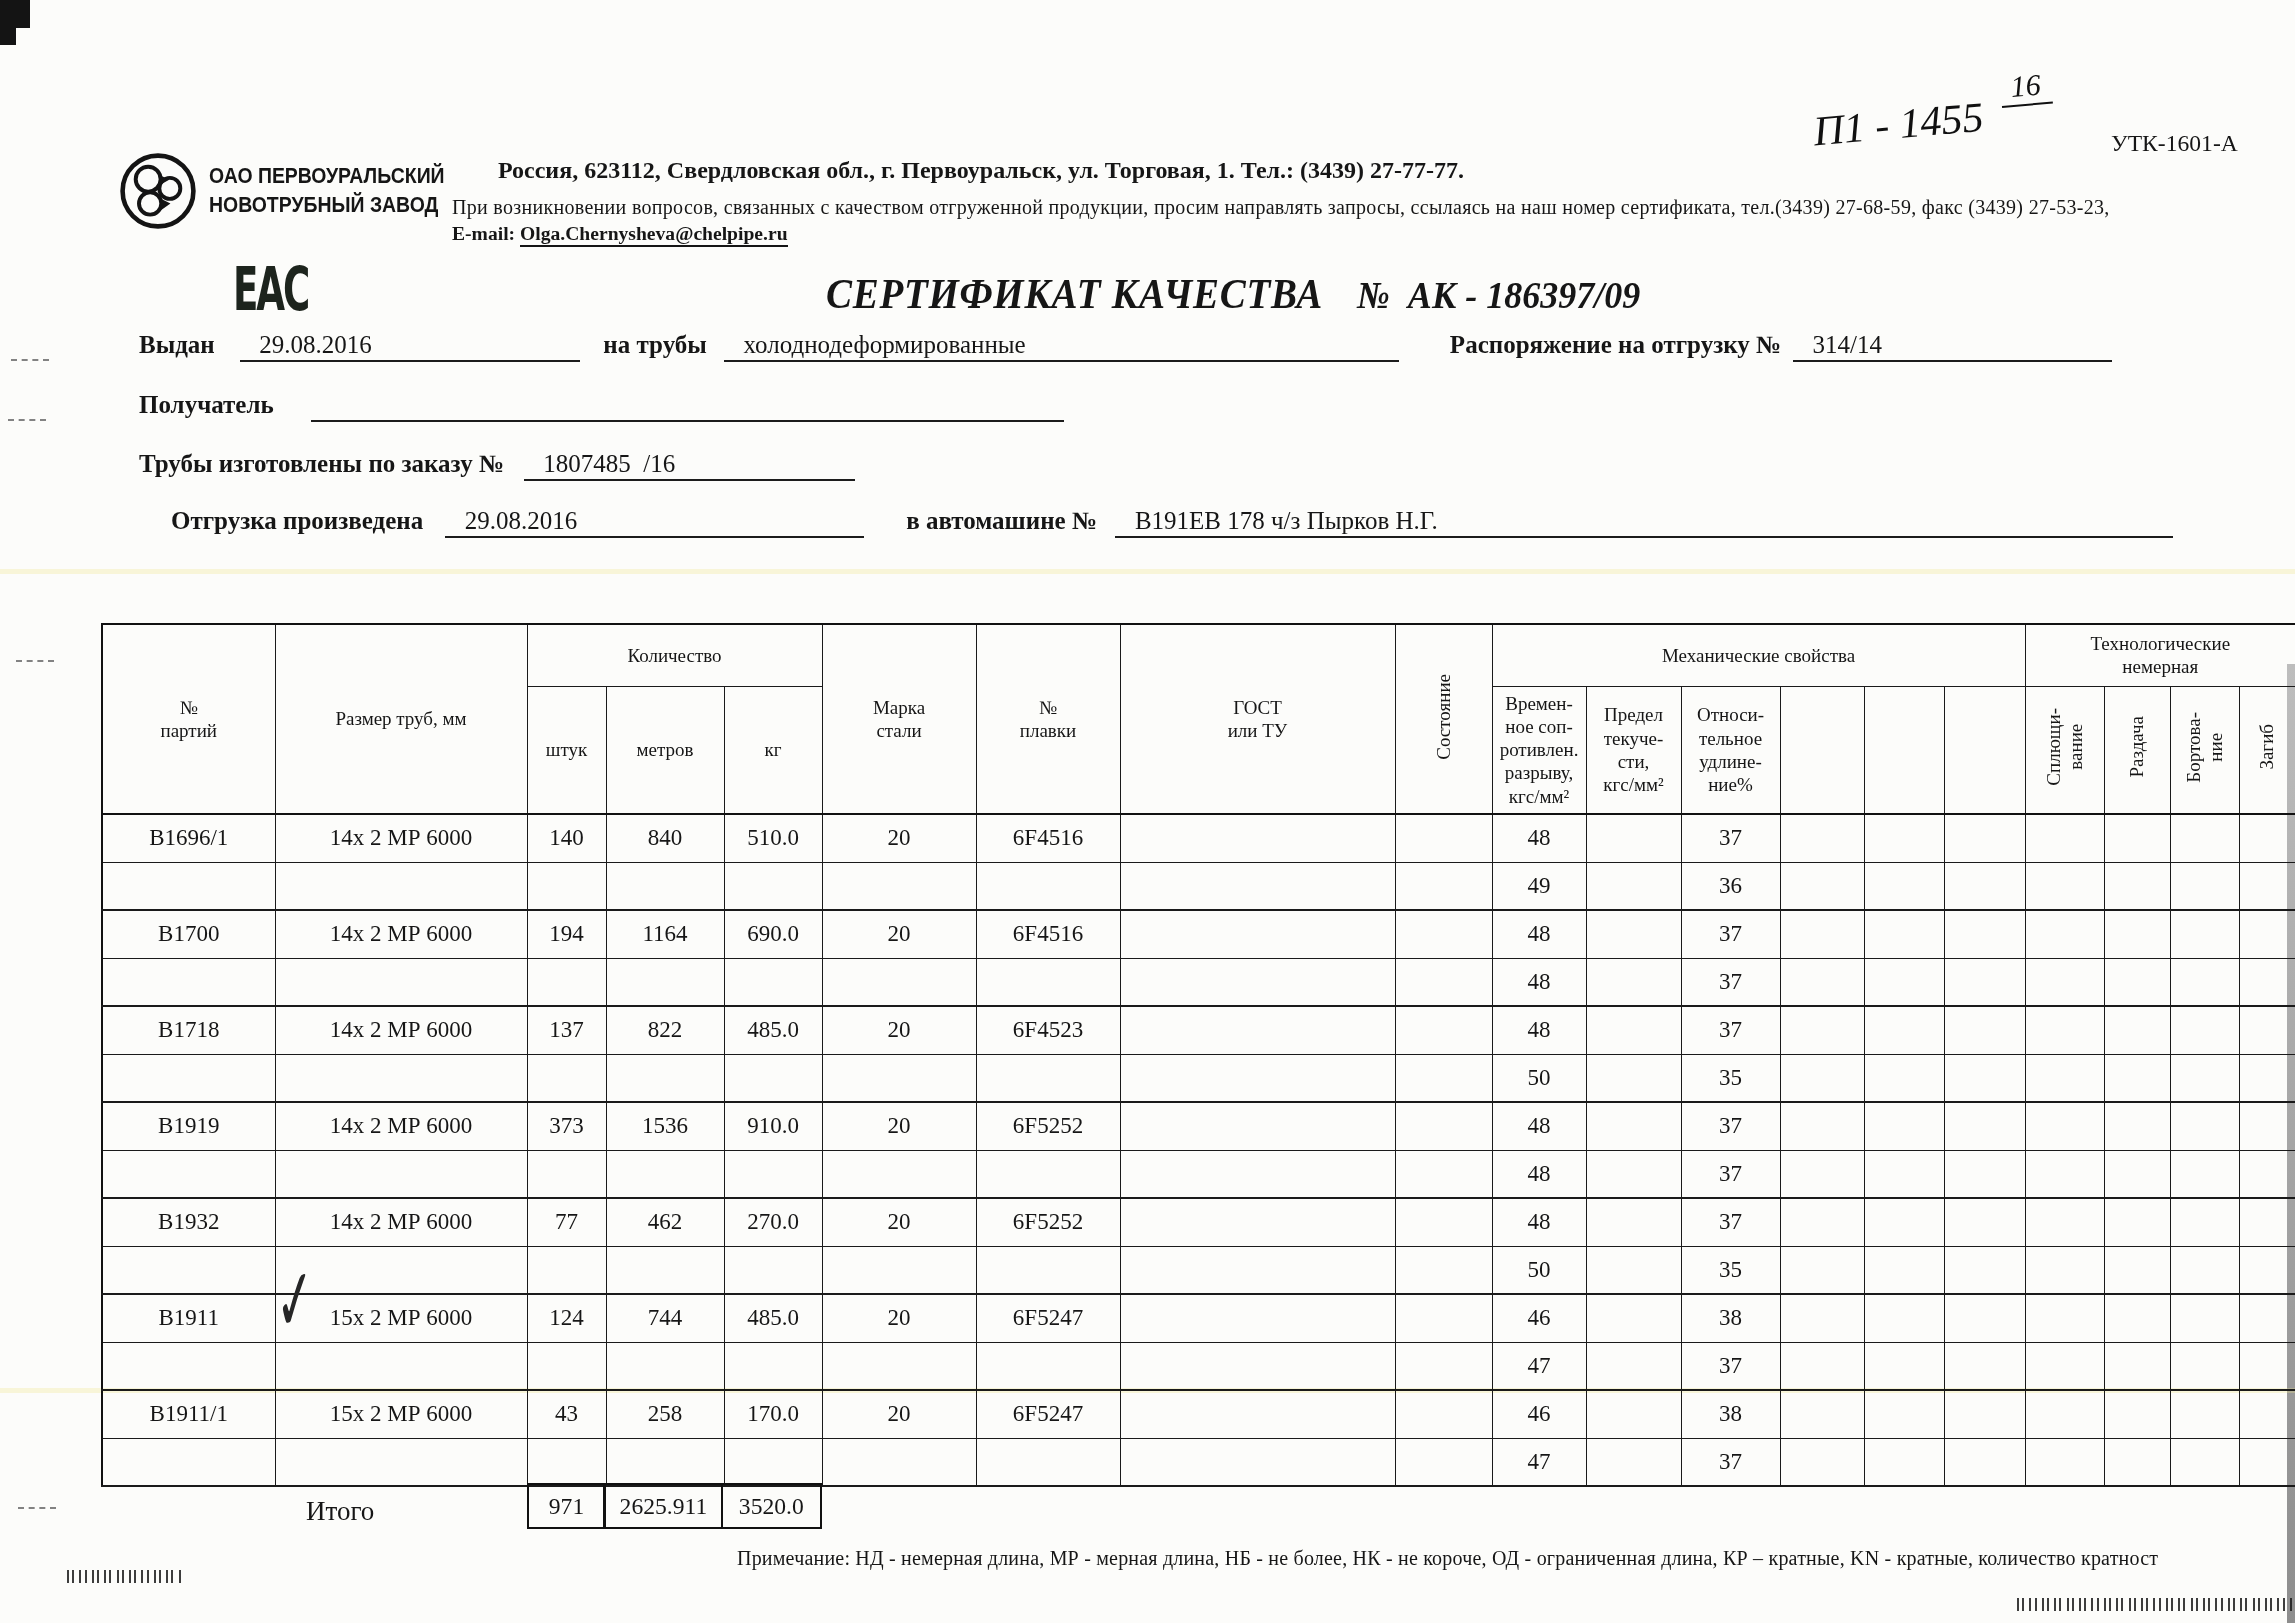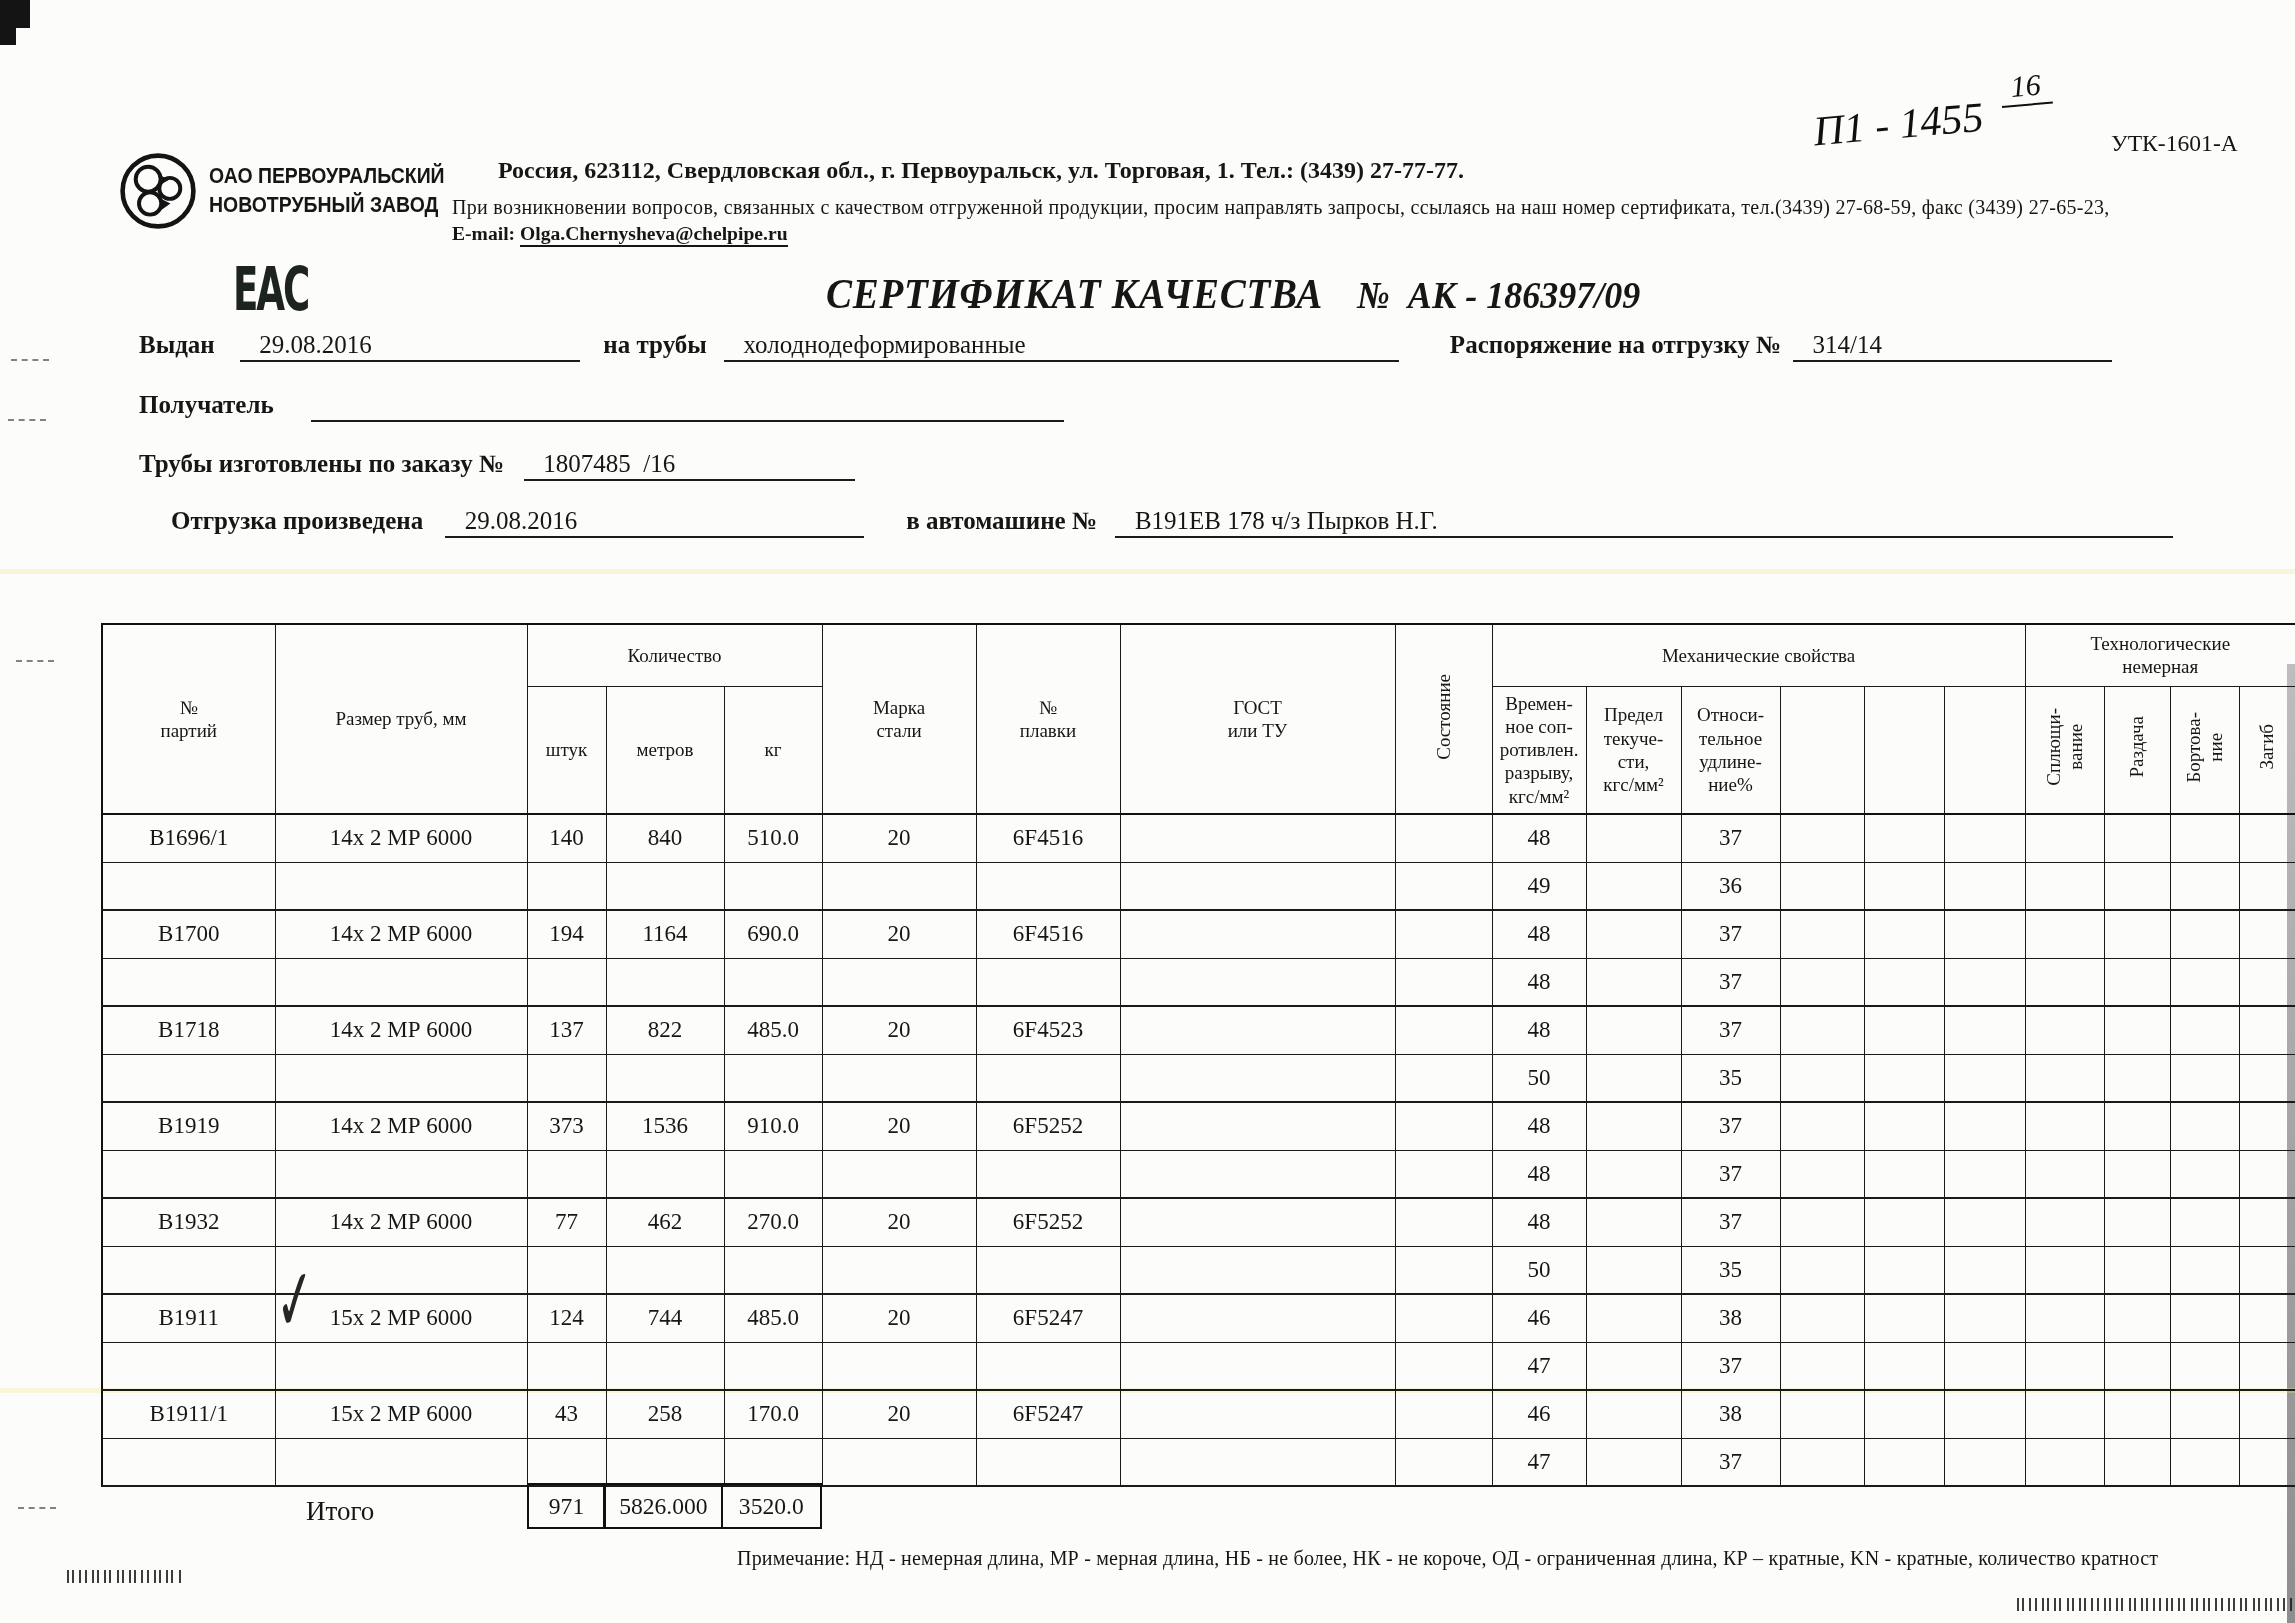--- a/index.html
+++ b/index.html
@@ -95,21 +95,21 @@
       <circle cx="46" cy="43" r="19" fill="none" stroke="#141414" stroke-width="6"></circle>
       <circle cx="79" cy="57" r="16" fill="none" stroke="#141414" stroke-width="6"></circle>
       <circle cx="49" cy="80" r="17" fill="none" stroke="#141414" stroke-width="6"></circle>
       <path d="M62 36 L78 44 L64 52 Z" fill="#141414"></path>
       <path d="M64 72 L80 80 L66 90 Z" fill="#141414"></path>
     </svg>
   </div>
   <div class="company">ОАО ПЕРВОУРАЛЬСКИЙ
 НОВОТРУБНЫЙ ЗАВОД</div>
   <div class="addr">Россия, 623112, Свердловская обл., г. Первоуральск, ул. Торговая, 1. Тел.: (3439) 27-77-77.</div>
-  <div class="contact-note">При возникновении вопросов, связанных с качеством отгруженной продукции, просим направлять запросы, ссылаясь на наш номер сертификата, тел.(3439) 27-68-59, факс (3439) 27-65-23,</div>
+  <div class="contact-note">При возникновении вопросов, связанных с качеством отгруженной продукции, просим направлять запросы, ссылаясь на наш номер сертификата, тел.(3439) 27-68-59, факс (3439) 27-53-23,</div>
   <div class="email-line"><span>E-mail: </span><span class="email">Olga.Chernysheva@chelpipe.ru</span></div>
   <div class="eac">ЕАС</div>
 
   <div class="handwritten"><span>П1 - 1455</span><span class="sup">16</span></div>
   <div class="form-code">УТК-1601-А</div>
 
   <div class="title">
     <span class="title-main">СЕРТИФИКАТ КАЧЕСТВА</span>
     <span class="title-num"><span>№  АК - </span><span>186397/09</span></span>
   </div>
@@ -502,20 +502,20 @@
           <td></td>
           <td></td>
           <td></td>
         </tr>
       </tbody>
   </table>
 
   <div class="totals-label">Итого</div>
   <div class="totals-box">
     <div class="tcell" style="width:79px;">971</div>
-    <div class="tcell" style="width:120px;">5826.000</div>
+    <div class="tcell" style="width:120px;">2625.911</div>
     <div class="tcell" style="width:101px;">3520.0</div>
   </div>
 
   <div class="footnote">Примечание: НД - немерная длина, МР - мерная длина, НБ - не более, НК - не короче, ОД - ограниченная длина, КР – кратные, KN - кратные, количество кратност</div>
 
 </div>
 
 
 </body></html>

